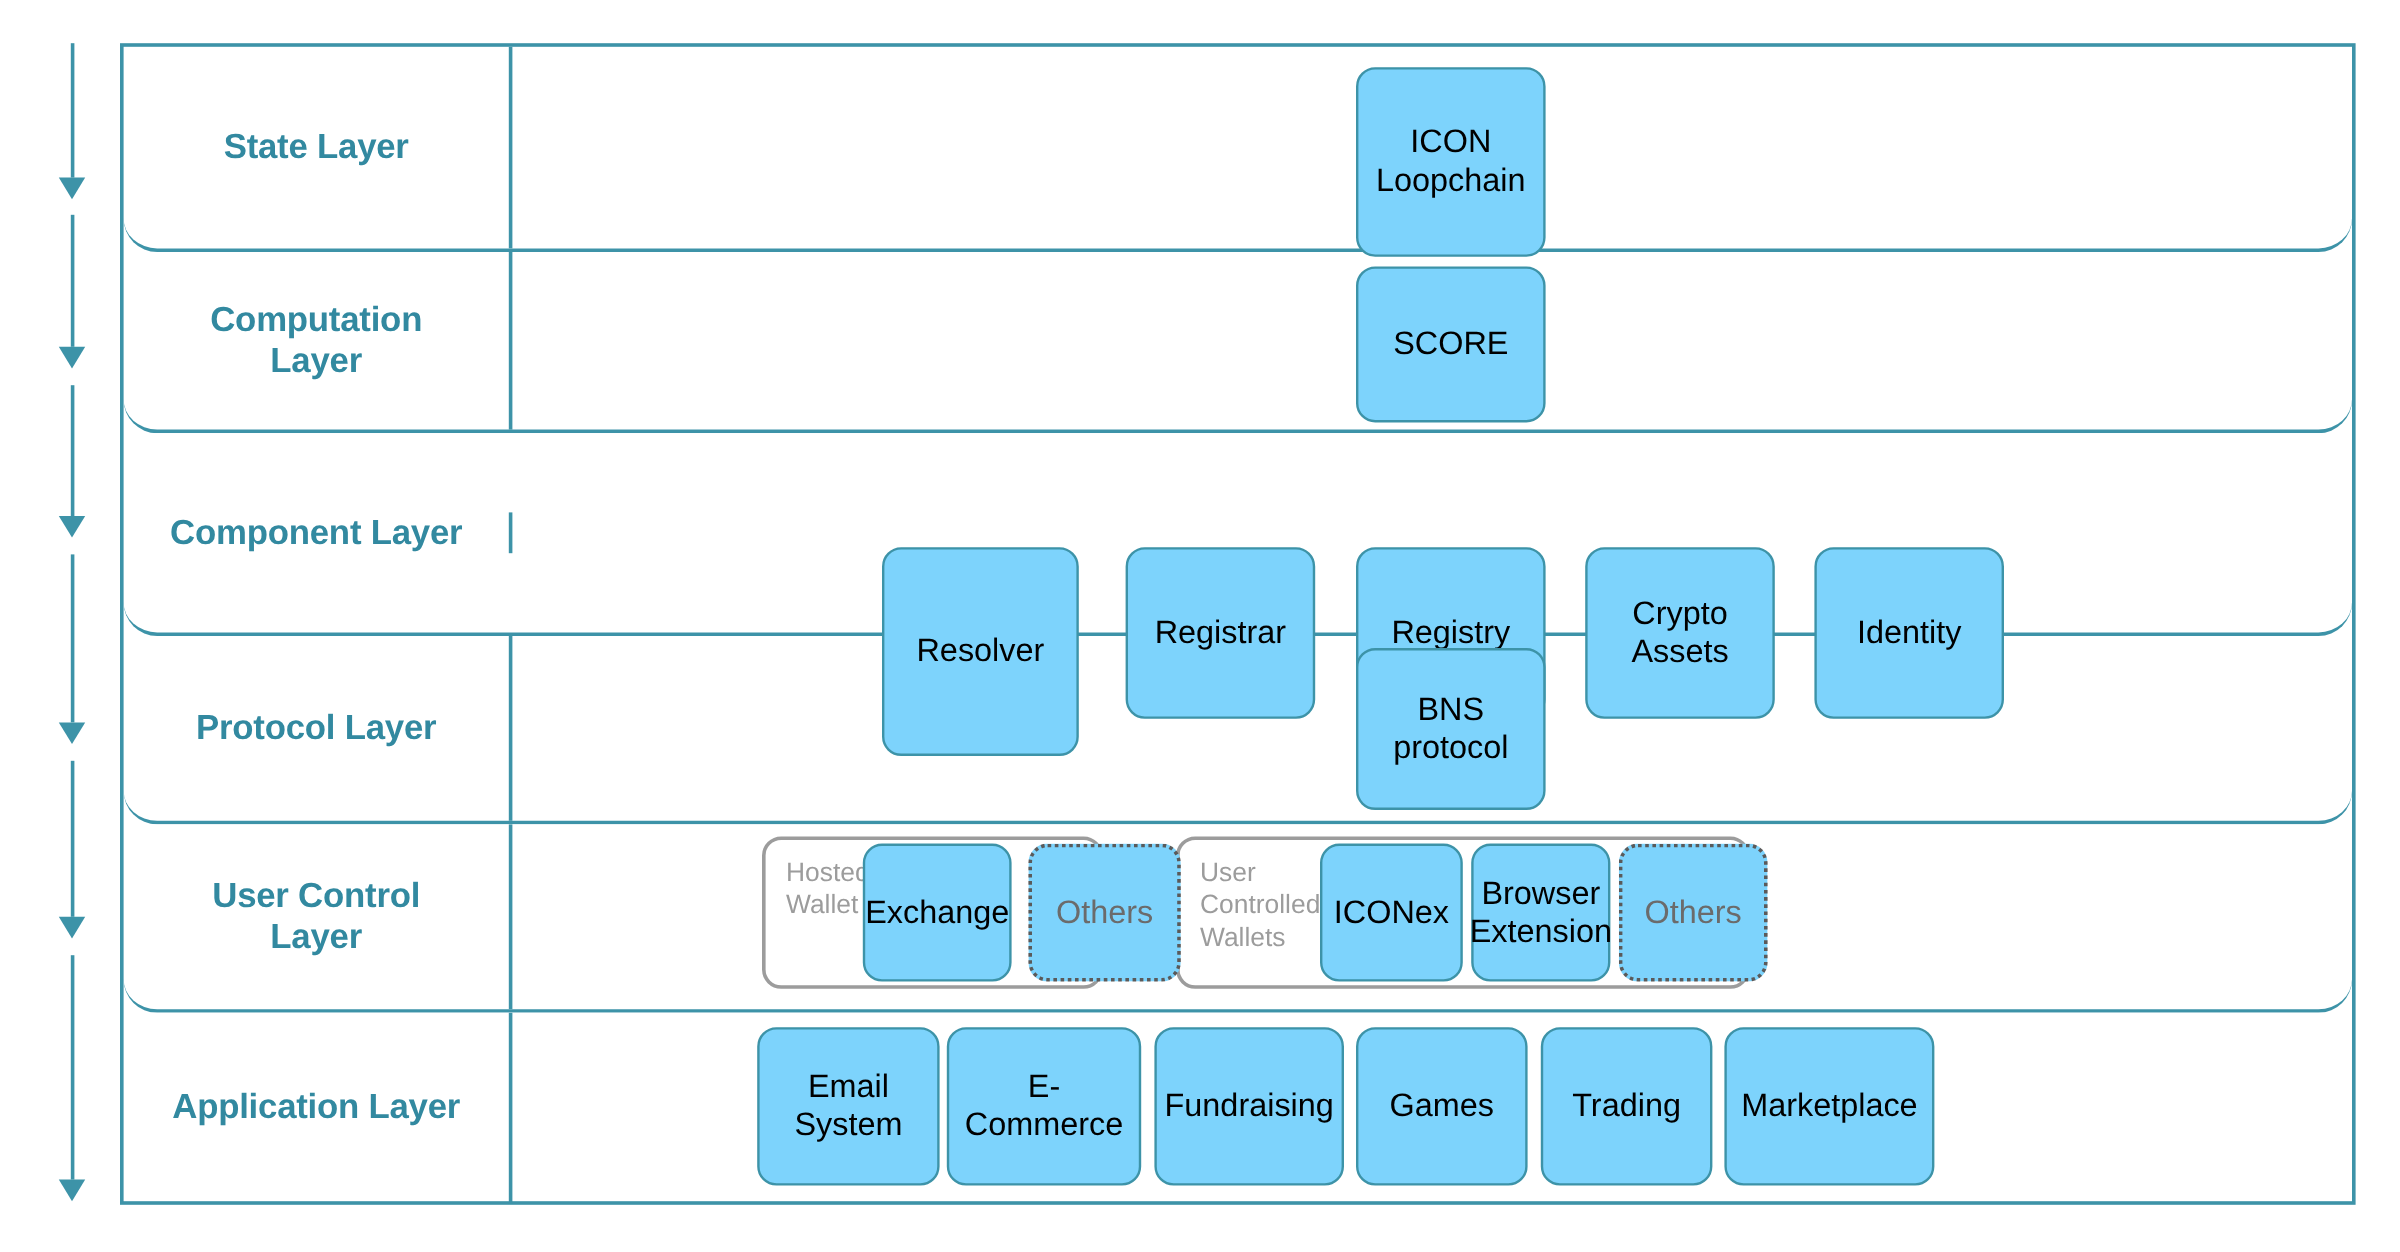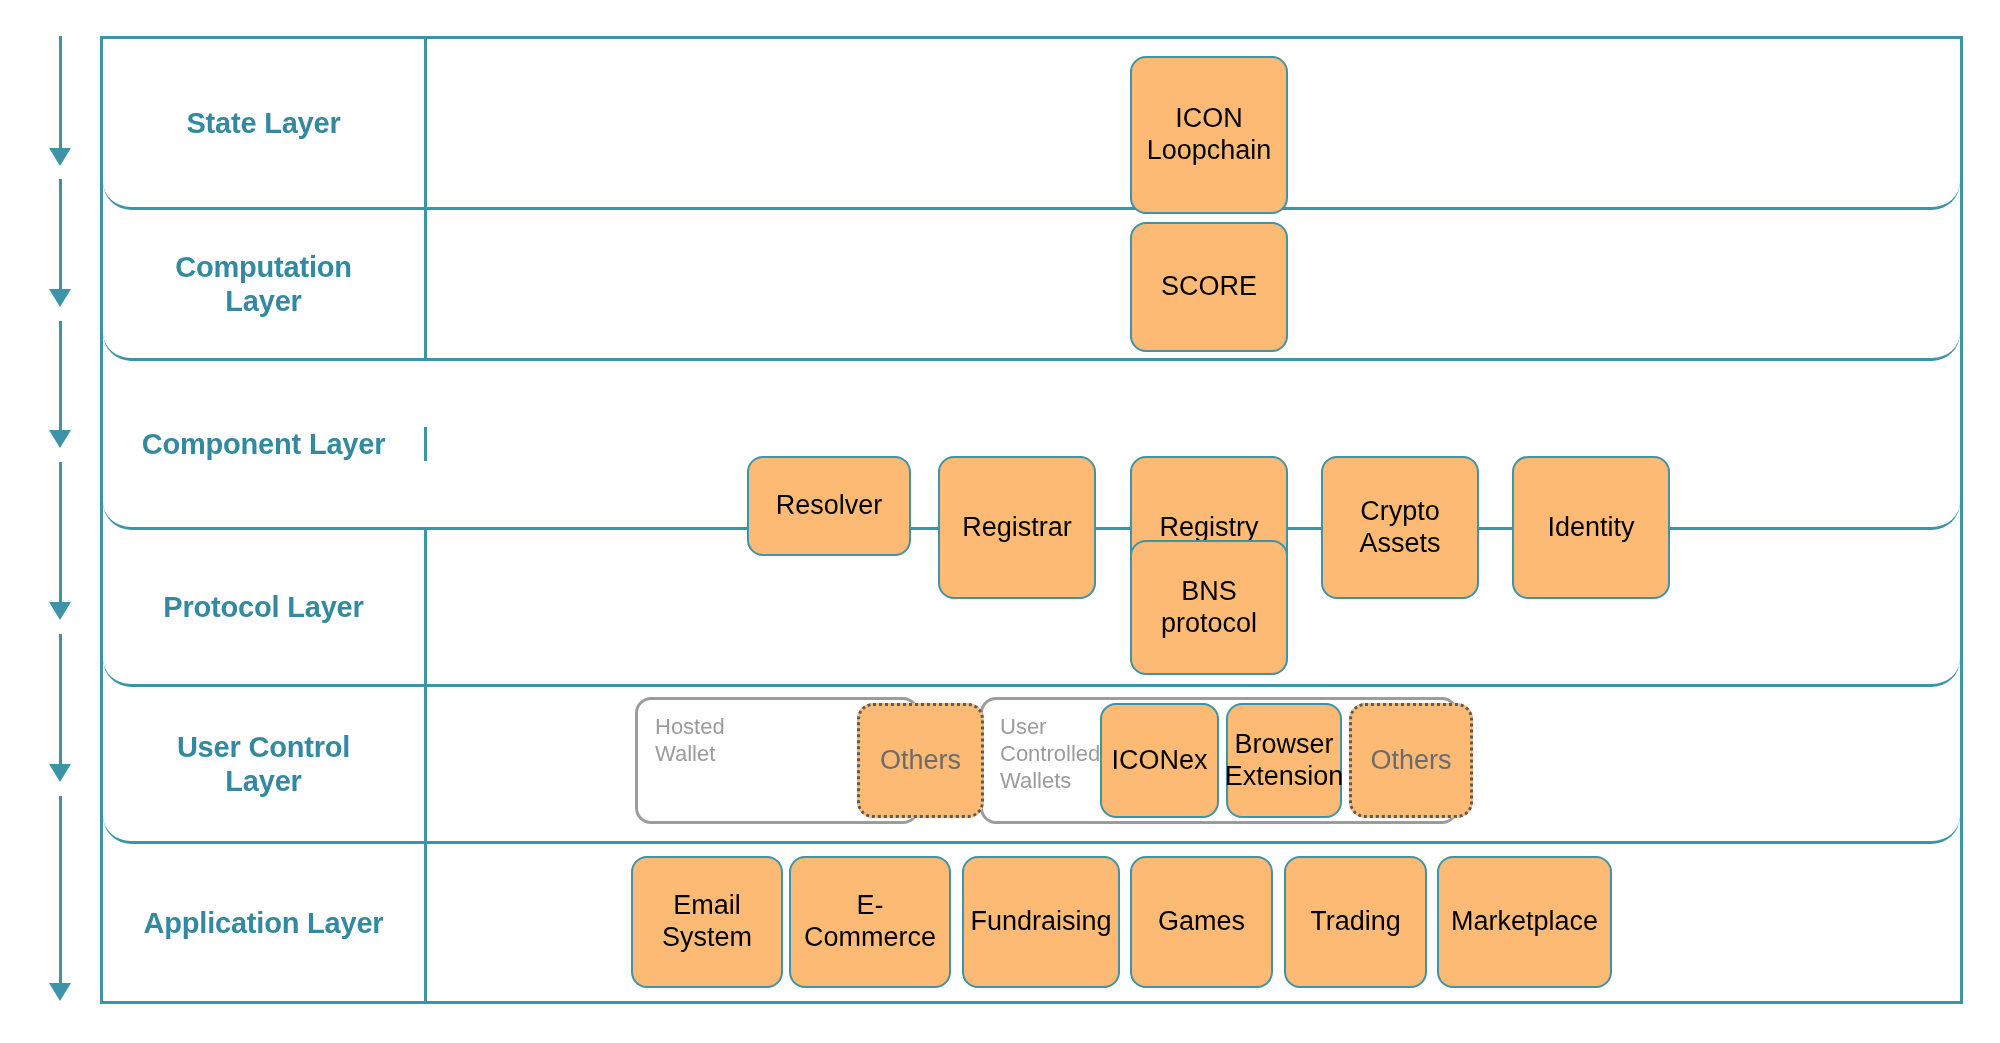--- a/index.html
+++ b/index.html
@@ -90,21 +90,21 @@
     display: flex;
     align-items: center;
     box-sizing: border-box;
   }
 
   
   .node {
     box-sizing: border-box;
     border: 2.5px solid #3d93a8;
     border-radius: 16px;
-    background: #fdba74;
+    background: #7dd3fc;
     display: flex;
     align-items: center;
     justify-content: center;
     text-align: center;
     color: #000000;
     font-size: 27px;
     line-height: 1.18;
     padding: 0 6px;
   }
   .node.dotted {
@@ -123,21 +123,21 @@
   }
 
   
   .node-score {
     position: absolute;
     left: 703px;
     top: 12px;
     width: 158px;
     height: 130px;
   }
-  .node-resolver   { position:absolute; left: 320px; top: 12px; width: 164px; height: 100px; }
+  .node-resolver   { position:absolute; left: 308px; top: 12px; width: 164px; height: 174px; }
   .node-registrar  { position:absolute; left: 511px; top: 12px; width: 158px; height: 143px; }
   .node-registry   { position:absolute; left: 703px; top: 12px; width: 158px; height: 143px; }
   .node-crypto     { position:absolute; left: 894px; top: 12px; width: 158px; height: 143px; }
   .node-identity   { position:absolute; left: 1085px; top: 12px; width: 158px; height: 143px; }
 
   
   .node-bns { position:absolute; left: 703px; top: 10px; width: 158px; height: 135px; }
 
   
   .group {
@@ -276,20 +276,21 @@
         </div>
 
         <div class="group group-ucw">
           <div class="group-label">
             <span>User</span><br>
             <span>Controlled</span><br>
             <span>Wallets</span>
           </div>
         </div>
 
+        <div class="node node-exchange">Exchange</div>
         <div class="node dotted node-others-1">Others</div>
 
         <div class="node node-iconex">ICONex</div>
         <div class="node node-browser">
           <span>
             <span>Browser</span><br>
             <span>Extension</span>
           </span>
         </div>
         <div class="node dotted node-others-2">Others</div>

